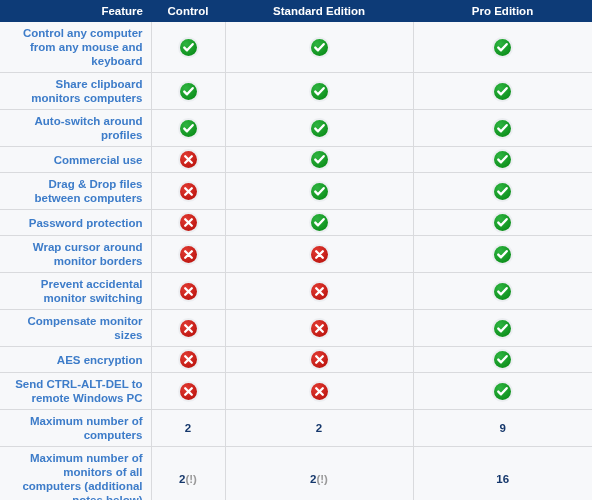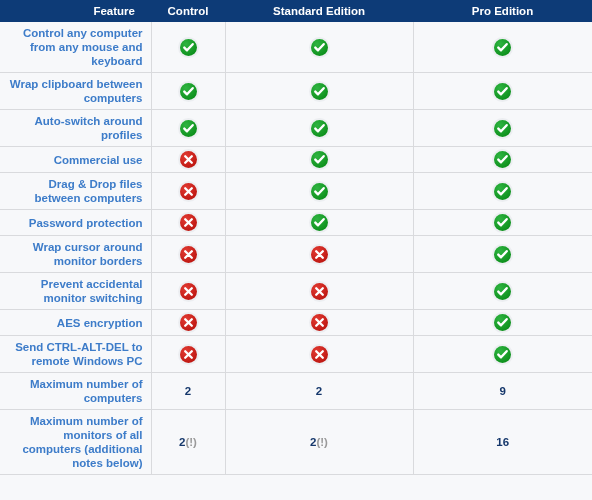--- a/index.html
+++ b/index.html
@@ -19,21 +19,21 @@
   col.c-std{width:188px;}
   col.c-pro{width:179px;}
 
   
   thead th{
     background:#0d3b77;
     color:#ffffff;
     font-size:11.5px;
     font-weight:bold;
     height:22px;
-    padding:0 16px;
+    padding:0 8px;
     border:none;
     line-height:22px;
     white-space:nowrap;
   }
   th.h-feature{text-align:right;}
   th.h-col{text-align:center;}
 
   
   tbody td{
     background:#f7f8fa;
@@ -101,21 +101,21 @@
                 <path d="M4.3 8.6 L7 11.3 L12.7 5.2" stroke="#ffffff" stroke-width="2.4" fill="none" stroke-linecap="round" stroke-linejoin="round"></path>
               </svg></span></td>
           <td class="val"><span class="ico ok"><svg width="17" height="17" viewBox="0 0 17 17">
                 <path d="M4.3 8.6 L7 11.3 L12.7 5.2" stroke="#ffffff" stroke-width="2.4" fill="none" stroke-linecap="round" stroke-linejoin="round"></path>
               </svg></span></td>
           <td class="val"><span class="ico ok"><svg width="17" height="17" viewBox="0 0 17 17">
                 <path d="M4.3 8.6 L7 11.3 L12.7 5.2" stroke="#ffffff" stroke-width="2.4" fill="none" stroke-linecap="round" stroke-linejoin="round"></path>
               </svg></span></td>
         </tr>
         <tr>
-          <td class="feature">Wrap clipboard between computers</td>
+          <td class="feature">Share clipboard monitors computers</td>
           <td class="val"><span class="ico ok"><svg width="17" height="17" viewBox="0 0 17 17">
                 <path d="M4.3 8.6 L7 11.3 L12.7 5.2" stroke="#ffffff" stroke-width="2.4" fill="none" stroke-linecap="round" stroke-linejoin="round"></path>
               </svg></span></td>
           <td class="val"><span class="ico ok"><svg width="17" height="17" viewBox="0 0 17 17">
                 <path d="M4.3 8.6 L7 11.3 L12.7 5.2" stroke="#ffffff" stroke-width="2.4" fill="none" stroke-linecap="round" stroke-linejoin="round"></path>
               </svg></span></td>
           <td class="val"><span class="ico ok"><svg width="17" height="17" viewBox="0 0 17 17">
                 <path d="M4.3 8.6 L7 11.3 L12.7 5.2" stroke="#ffffff" stroke-width="2.4" fill="none" stroke-linecap="round" stroke-linejoin="round"></path>
               </svg></span></td>
         </tr>
@@ -174,20 +174,32 @@
               </svg></span></td>
           <td class="val"><span class="ico no"><svg width="17" height="17" viewBox="0 0 17 17">
                 <path d="M5.2 5.2 L11.8 11.8 M11.8 5.2 L5.2 11.8" stroke="#ffffff" stroke-width="2.3" fill="none" stroke-linecap="round"></path>
               </svg></span></td>
           <td class="val"><span class="ico ok"><svg width="17" height="17" viewBox="0 0 17 17">
                 <path d="M4.3 8.6 L7 11.3 L12.7 5.2" stroke="#ffffff" stroke-width="2.4" fill="none" stroke-linecap="round" stroke-linejoin="round"></path>
               </svg></span></td>
         </tr>
         <tr>
           <td class="feature">Prevent accidental monitor switching</td>
+          <td class="val"><span class="ico no"><svg width="17" height="17" viewBox="0 0 17 17">
+                <path d="M5.2 5.2 L11.8 11.8 M11.8 5.2 L5.2 11.8" stroke="#ffffff" stroke-width="2.3" fill="none" stroke-linecap="round"></path>
+              </svg></span></td>
+          <td class="val"><span class="ico no"><svg width="17" height="17" viewBox="0 0 17 17">
+                <path d="M5.2 5.2 L11.8 11.8 M11.8 5.2 L5.2 11.8" stroke="#ffffff" stroke-width="2.3" fill="none" stroke-linecap="round"></path>
+              </svg></span></td>
+          <td class="val"><span class="ico ok"><svg width="17" height="17" viewBox="0 0 17 17">
+                <path d="M4.3 8.6 L7 11.3 L12.7 5.2" stroke="#ffffff" stroke-width="2.4" fill="none" stroke-linecap="round" stroke-linejoin="round"></path>
+              </svg></span></td>
+        </tr>
+        <tr>
+          <td class="feature">Compensate monitor sizes</td>
           <td class="val"><span class="ico no"><svg width="17" height="17" viewBox="0 0 17 17">
                 <path d="M5.2 5.2 L11.8 11.8 M11.8 5.2 L5.2 11.8" stroke="#ffffff" stroke-width="2.3" fill="none" stroke-linecap="round"></path>
               </svg></span></td>
           <td class="val"><span class="ico no"><svg width="17" height="17" viewBox="0 0 17 17">
                 <path d="M5.2 5.2 L11.8 11.8 M11.8 5.2 L5.2 11.8" stroke="#ffffff" stroke-width="2.3" fill="none" stroke-linecap="round"></path>
               </svg></span></td>
           <td class="val"><span class="ico ok"><svg width="17" height="17" viewBox="0 0 17 17">
                 <path d="M4.3 8.6 L7 11.3 L12.7 5.2" stroke="#ffffff" stroke-width="2.4" fill="none" stroke-linecap="round" stroke-linejoin="round"></path>
               </svg></span></td>
         </tr>

